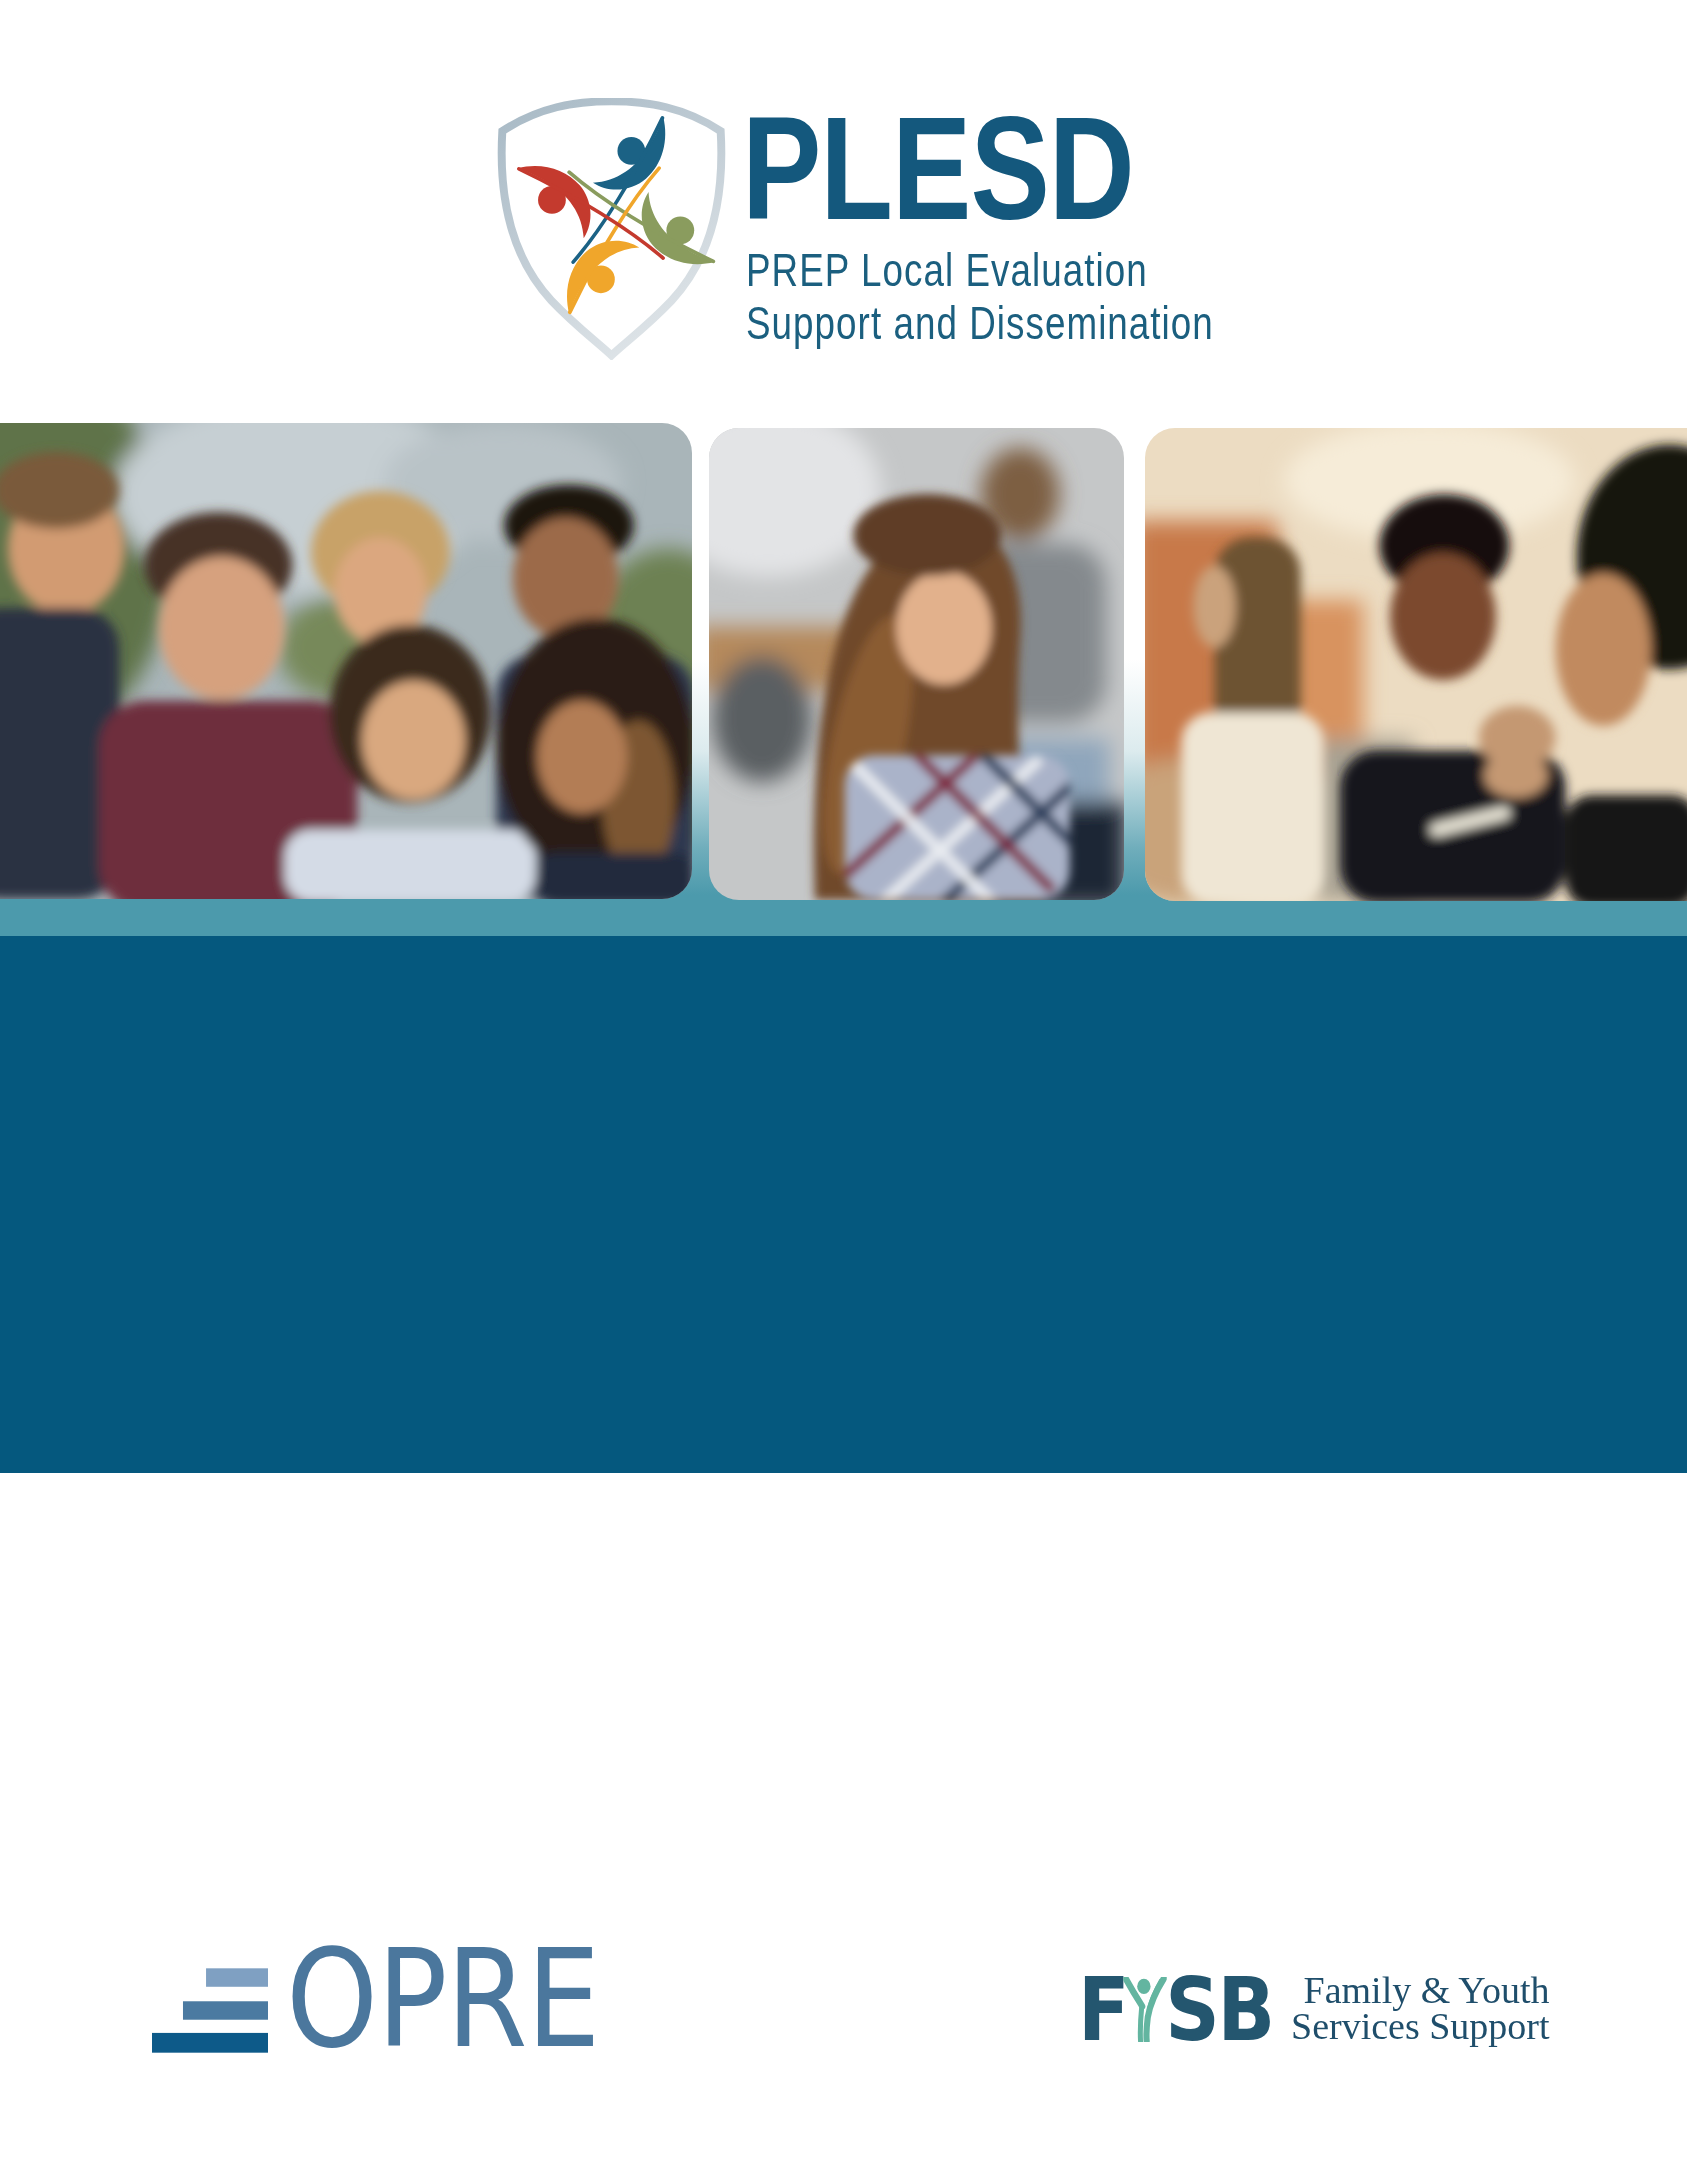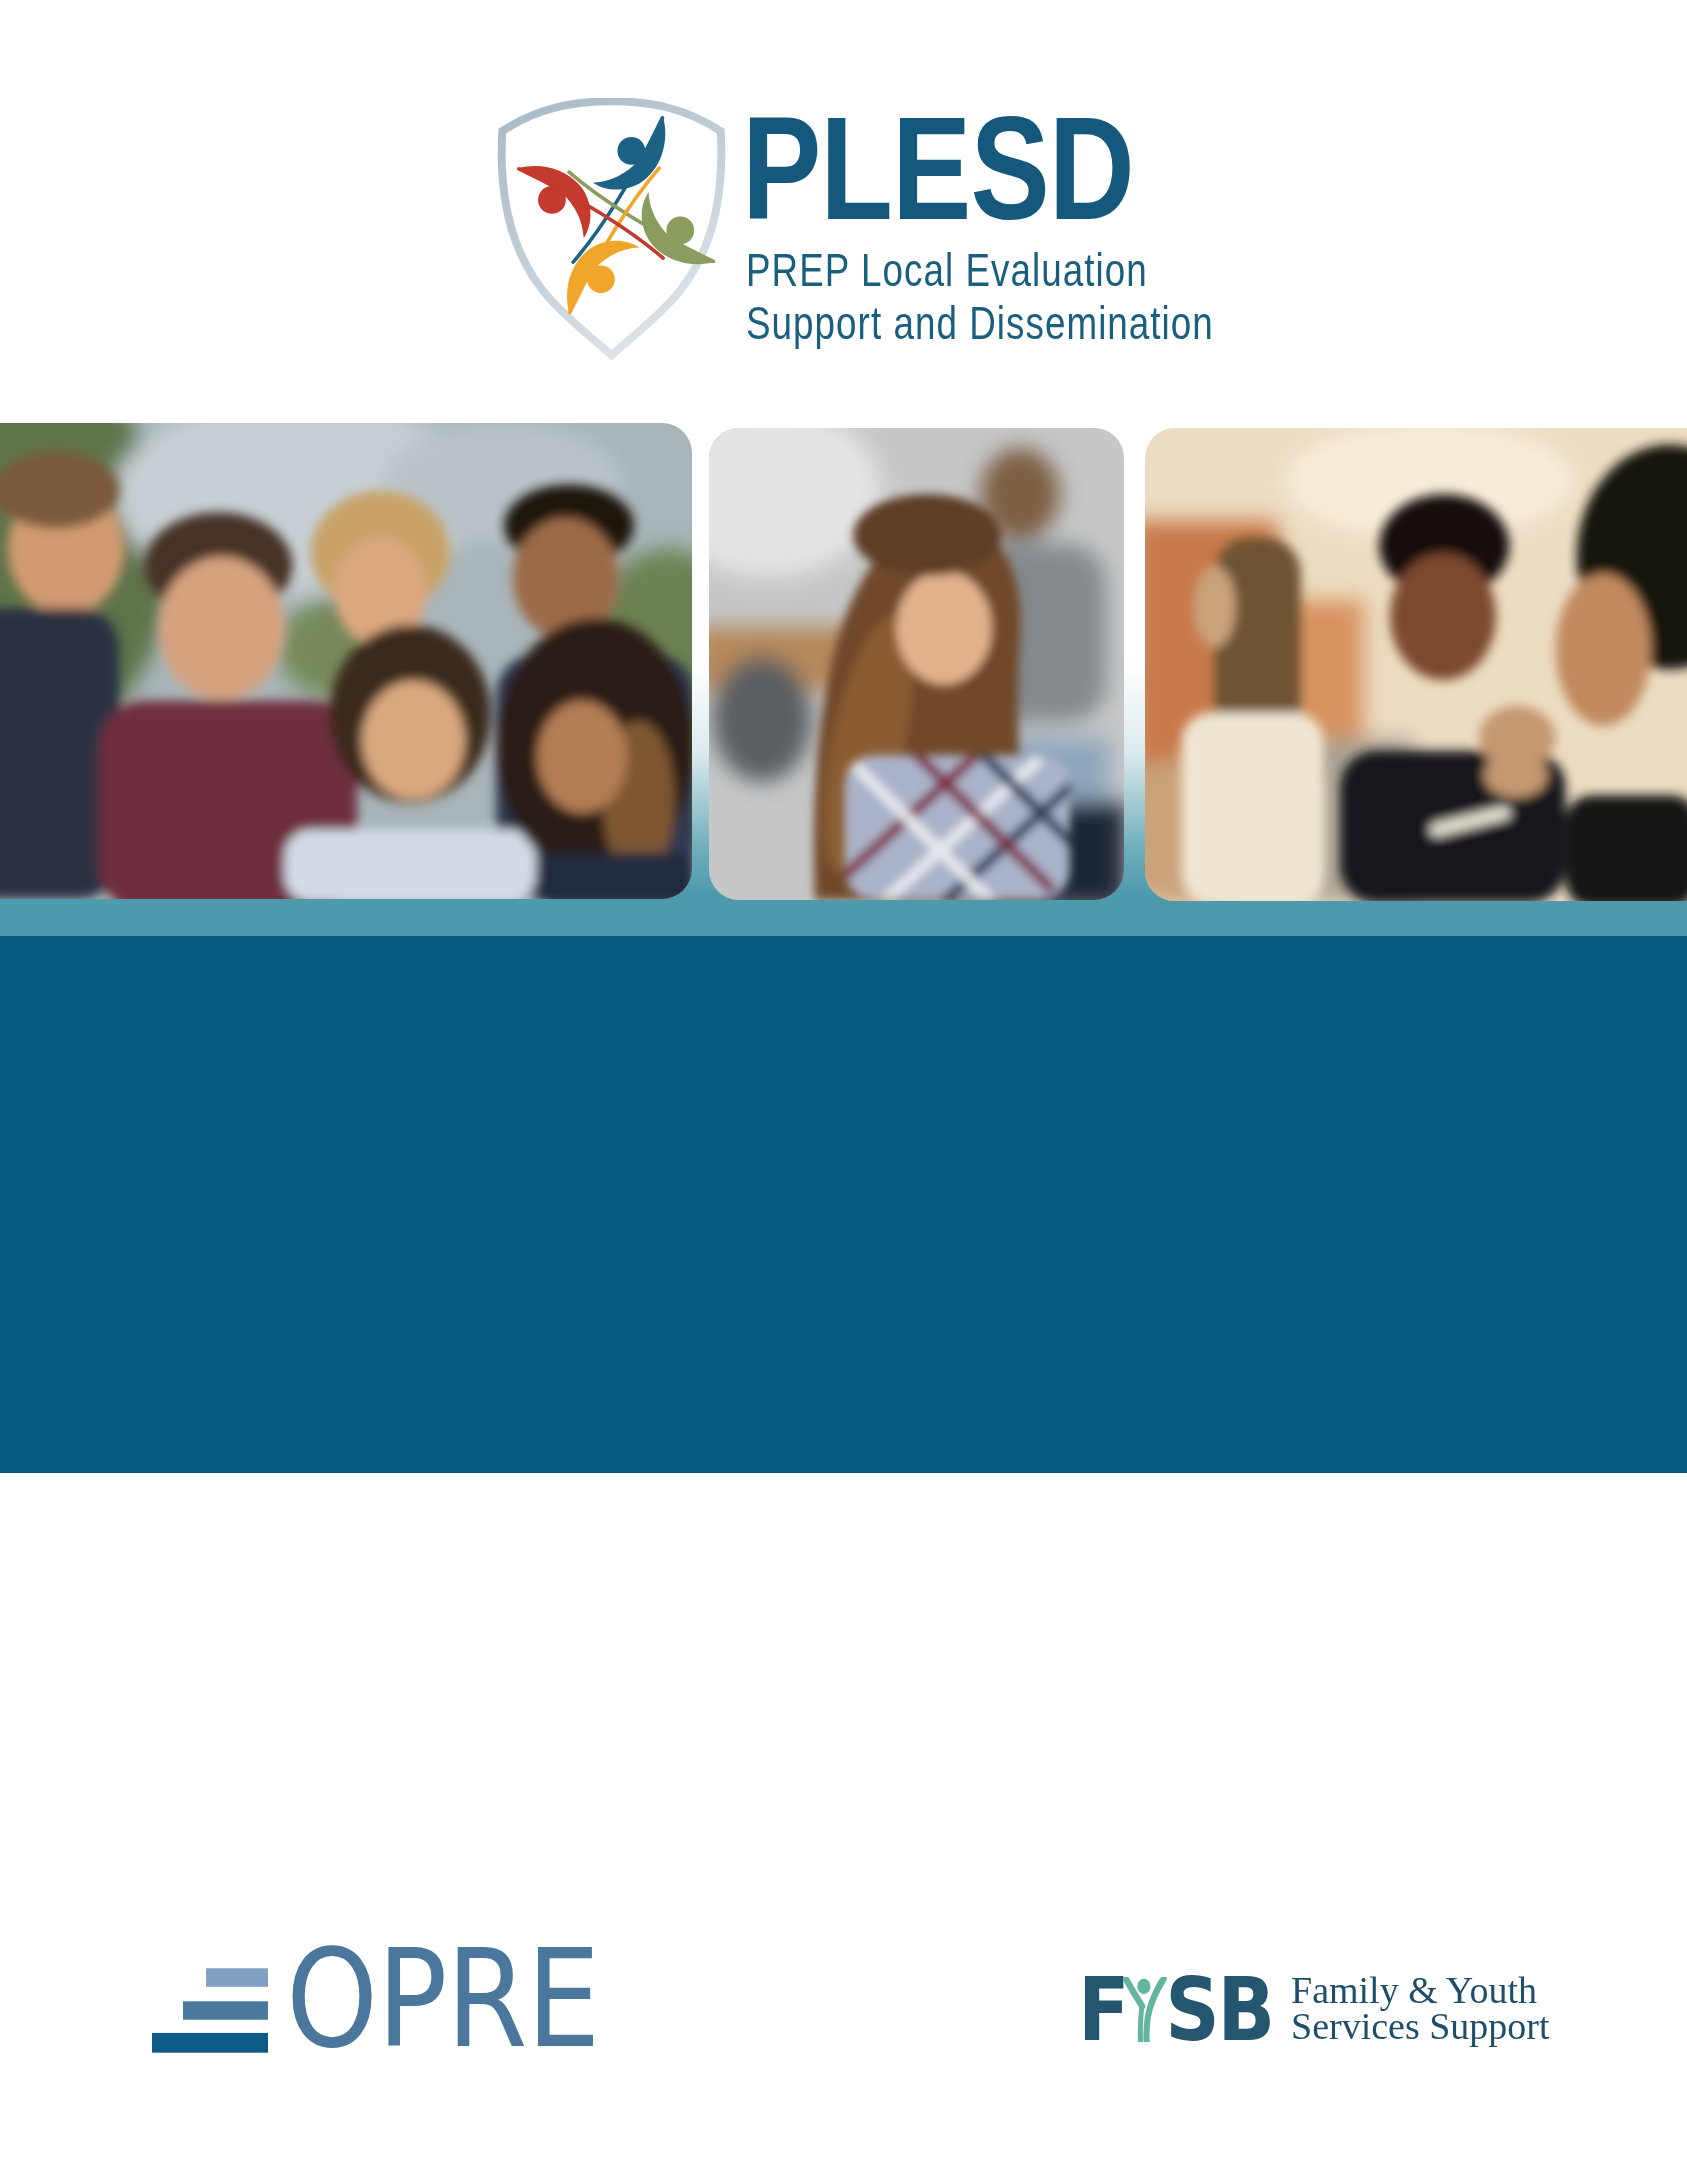--- a/index.html
+++ b/index.html
@@ -67,21 +67,21 @@
   }
   .fysb-mark .ltr {
     font-family:"DejaVu Sans", sans-serif; font-weight:bold;
     font-size:87px; line-height:.74; 
     color:var(--fysb-letters); letter-spacing:-2.6px;
   }
   .fysb-figure { width:50px; height:65px; margin:0 -1.3px 0 -5.3px; flex:none; }
   .fysb-org {
     position:absolute; left:1291px; top:1972px;
     font-family:"Liberation Serif", serif; font-size:38px; line-height:36px;
-    color:var(--fysb-text); white-space:nowrap;
+    color:var(--fysb-text); white-space:nowrap;text-align:right;
   }
 </style>
 </head>
 <body>
 
 <div class="page">
 
   <svg class="shield" viewBox="0 0 352 396" aria-hidden="true">
     <defs>
       <linearGradient id="sg" x1="0" y1="0" x2="0.55" y2="1">

